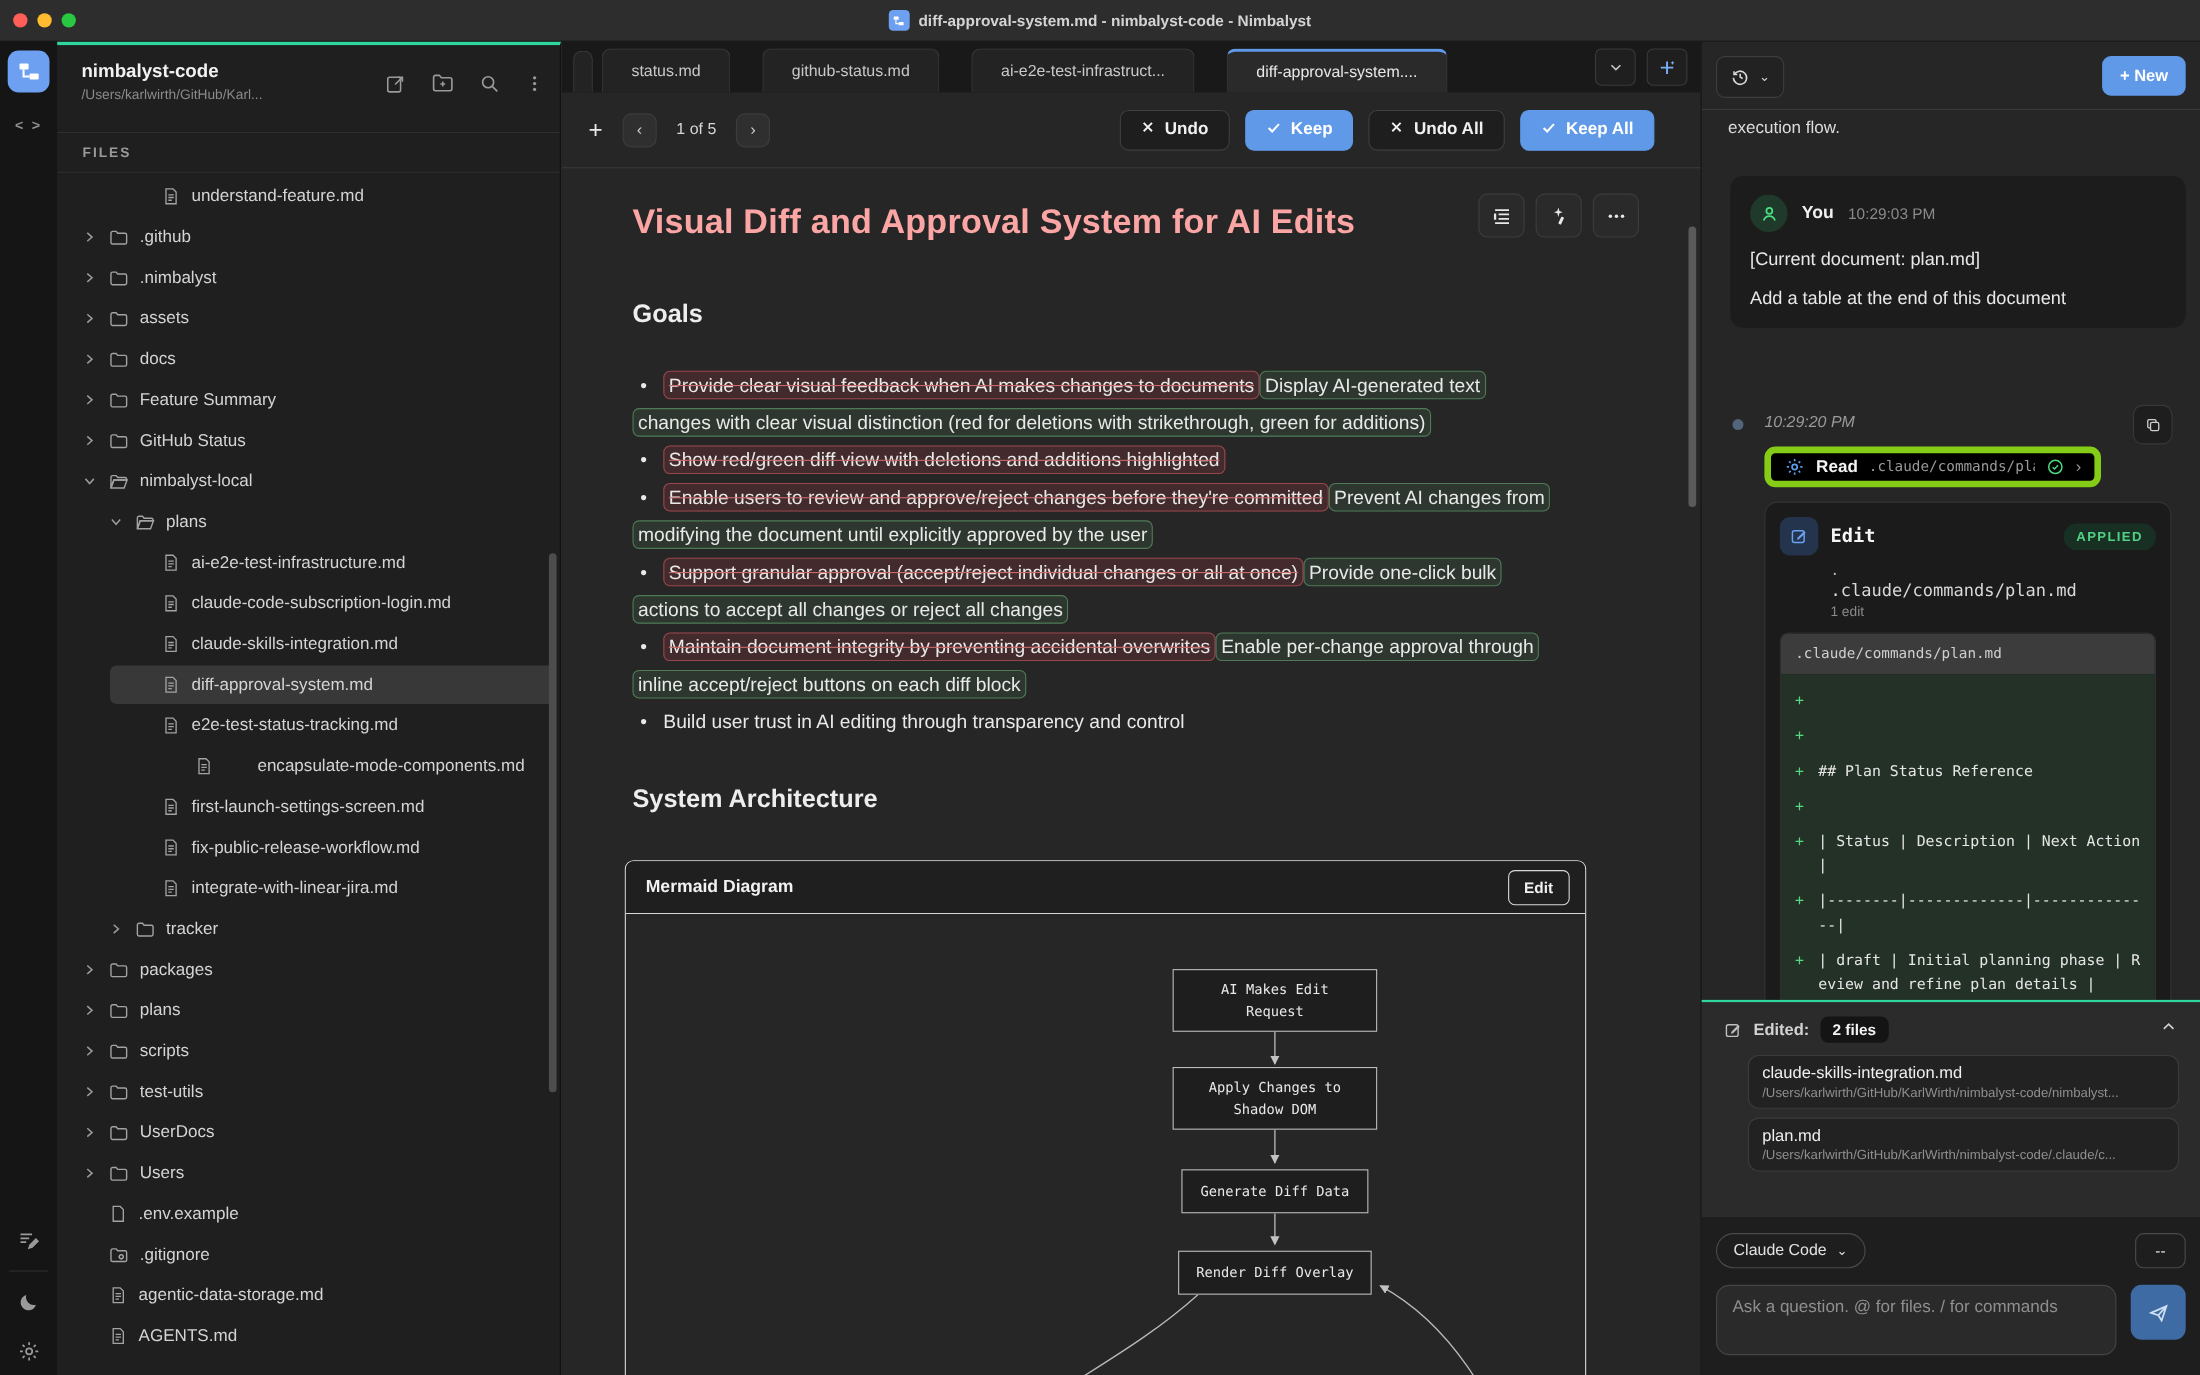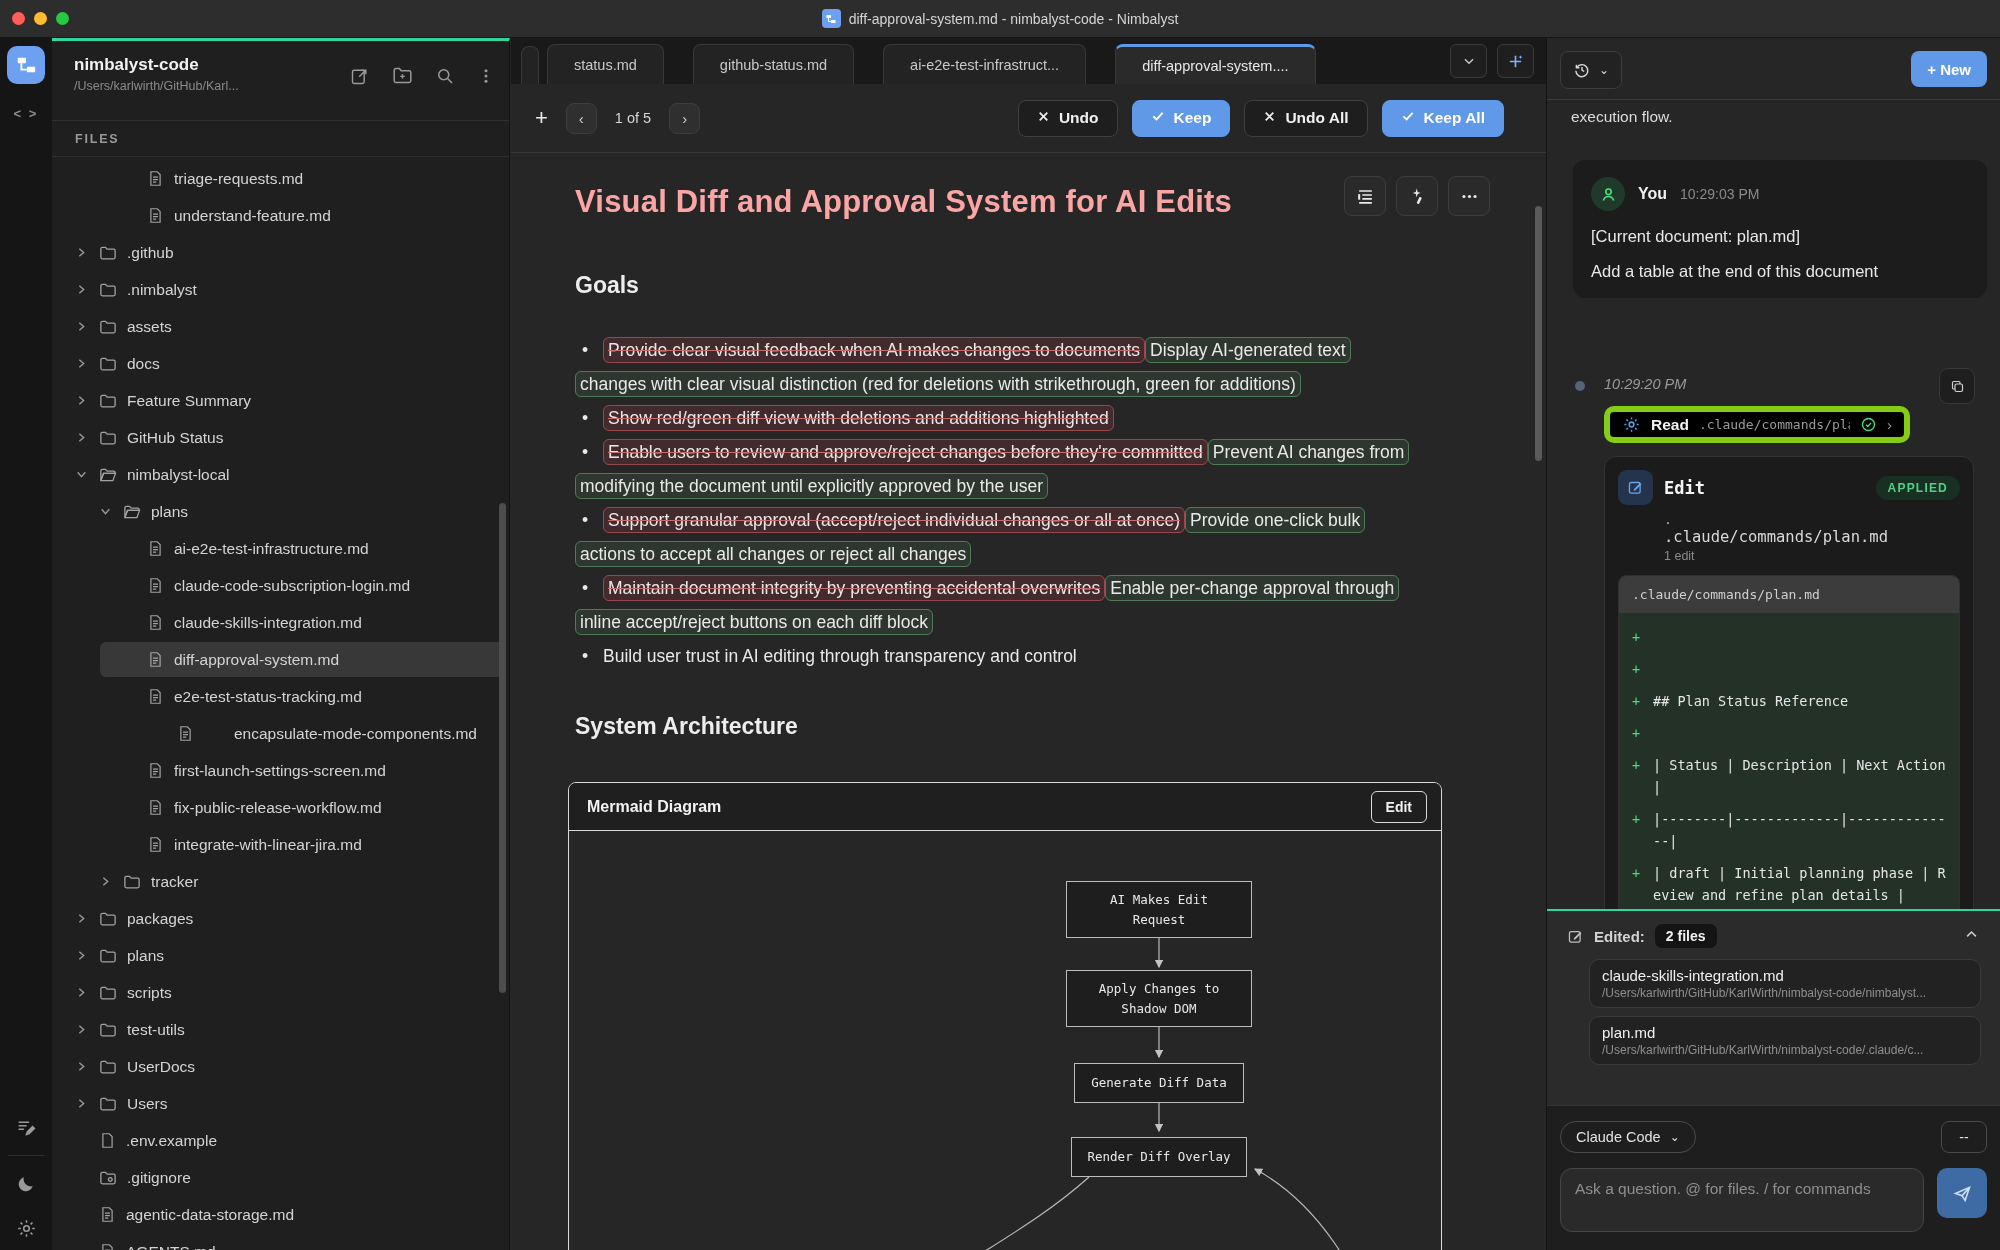--- a/index.html
+++ b/index.html
@@ -4,21 +4,21 @@
 <style>
   * { margin:0; padding:0; box-sizing:border-box; }
   html,body { background:#000; }
   body { font-family:"Liberation Sans", sans-serif; }
   #frame { position:relative; width:2000px; height:1250px; background:#262626; overflow:hidden; }
 
   
   #titlebar { position:absolute; left:0; top:0; width:2000px; height:38px; background:#2d2d2d; border-bottom:1px solid #161616; display:flex; align-items:center; justify-content:center; }
   .traffic { position:absolute; left:12px; top:12px; display:flex; gap:9px; }
   .tl { width:13px; height:13px; border-radius:50%; }
-  .win-title { display:flex; align-items:center; gap:8px; color:#d4d4d4; font-size:14px; font-weight:400; }
+  .win-title { display:flex; align-items:center; gap:8px; color:#d4d4d4; font-size:14px; font-weight:700; }
   .win-app-icon { width:19px; height:19px; border-radius:4px; background:#6ea0f2; display:flex; align-items:center; justify-content:center; }
 
   
   #rail { position:absolute; left:0; top:38px; width:52px; height:1212px; background:#151515; }
   .rail-app { position:absolute; left:7px; top:8px; width:38px; height:38px; border-radius:10px; background:#6ea0f2; display:flex; align-items:center; justify-content:center; cursor:pointer; }
   .rail-code { position:absolute; left:0; top:58px; width:52px; height:34px; display:flex; align-items:center; justify-content:center; color:#8f8f8f; font-size:13px; font-weight:700; letter-spacing:2px; }
   .rail-bottom { position:absolute; left:0; bottom:0; width:52px; }
   .rail-btn { width:52px; height:44px; display:flex; align-items:center; justify-content:center; color:#9a9a9a; cursor:pointer; }
   .rail-divider { margin:6px 8px; border-top:1px solid #2e2e2e; }
 
@@ -217,30 +217,20 @@
             <svg width="18" height="18" viewBox="0 0 24 24" fill="#9a9a9a">
               <circle cx="12" cy="5" r="2"></circle>
               <circle cx="12" cy="12" r="2"></circle>
               <circle cx="12" cy="19" r="2"></circle>
             </svg>
           </span>
       </div>
     </div>
     <div class="files-bar">FILES</div>
     <div id="tree">
-        <div class="trow" style="padding-left: 71px;">
-          <span class="chev-slot"></span>
-          <span class="ticon">
-            <svg width="17" height="17" viewBox="0 0 24 24" fill="none" stroke="#a3a3a3" stroke-width="1.7">
-              <path d="M5.5 2.5h9l4 4v15h-13z"></path>
-              <path d="M8.5 10h7M8.5 13.5h7M8.5 17h4.5"></path>
-            </svg>
-          </span>
-          <span>triage-requests.md</span>
-        </div>
         <div class="trow" style="padding-left: 71px; align-items: center;">
           <span class="chev-slot"></span>
           <span class="ticon">
             <svg width="17" height="17" viewBox="0 0 24 24" fill="none" stroke="#a3a3a3" stroke-width="1.7">
               <path d="M5.5 2.5h9l4 4v15h-13z"></path>
               <path d="M8.5 10h7M8.5 13.5h7M8.5 17h4.5"></path>
             </svg>
           </span>
           <span>understand-feature.md</span>
         </div>

